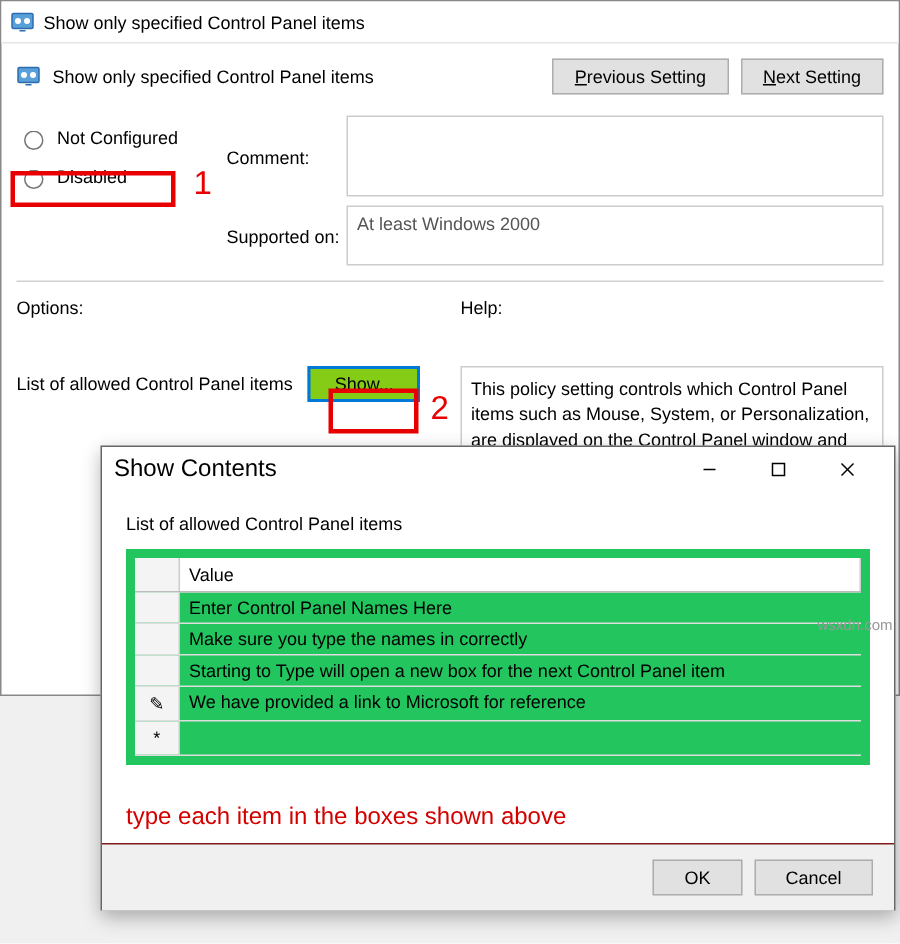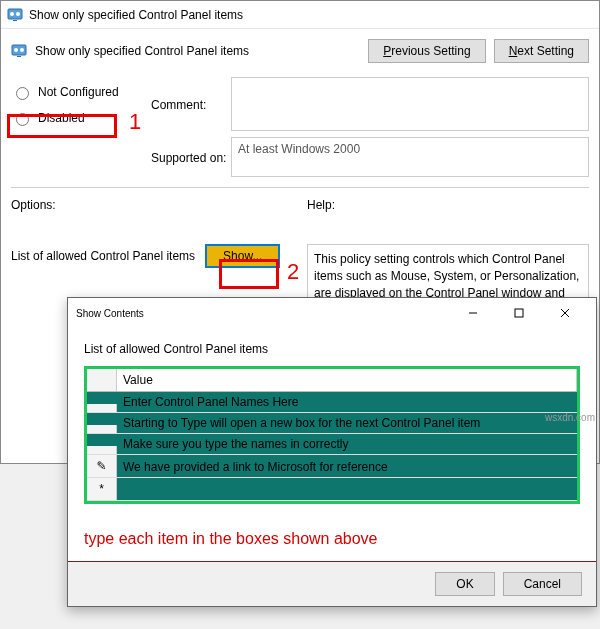--- a/index.html
+++ b/index.html
@@ -37,50 +37,50 @@
     .lbl-col { width: 80px; padding-top: 2px; }
     .field-col { flex: 1; }
     .comment-box { border: 1px solid #ccc; background: #fff; height: 54px; width: 100%; }
     .supported-box { border: 1px solid #ccc; background: #fff; height: 40px; width: 100%; padding: 4px 6px; color: #555; }
     .hr { border-top: 1px solid #d0d0d0; margin: 10px 0; }
     .cols { display: flex; gap: 14px; }
     .cols > div { flex: 1; }
     .options-sub { font-size: 12px; margin-bottom: 14px; }
     .show-row { display: flex; align-items: center; gap: 10px; }
     .show-btn {
-      background: #eab308; border: 2px solid #0078d7; padding: 3px 16px;
+      background: #84cc16; border: 2px solid #0078d7; padding: 3px 16px;
       font-family: inherit; font-size: 12px; cursor: pointer;
     }
     .help-body {
       border: 1px solid #ccc; background: #fff; padding: 6px; height: 310px;
       font-size: 12px; line-height: 1.4; overflow: hidden;
     }
     
     .anno-box { position: absolute; border: 3px solid #e80000; pointer-events: none; }
     .anno-text { position: absolute; color: #e80000; font-size: 22px; font-family: Arial, sans-serif; pointer-events: none; }
     .bottom-note { position: absolute; color: #d40000; font-size: 16px; font-family: Arial, sans-serif; }
     
     .modal {
       position: absolute; left: 66px; top: 296px; width: 530px; height: 310px;
       background: #f0f0f0; border: 1px solid #666; box-shadow: 0 4px 12px rgba(0,0,0,.3);
       display: flex; flex-direction: column;
     }
     .modal-title { display: flex; align-items: center; height: 30px; padding: 0 8px; background: #fff; }
-    .modal-title .t { flex: 1; font-size: 10px; }
+    .modal-title .t { flex: 1; font-size: 16px; }
     .win-ctrl { display: flex; gap: 0; }
     .win-ctrl .wbtn { width: 46px; height: 30px; display:flex; align-items:center; justify-content:center; cursor:pointer; }
     .modal-body { flex: 1; padding: 14px 16px 8px 16px; background: #fff; display:flex; flex-direction:column; }
     .grid {
-      border: 3px solid #22c55e; background: #0f766e; font-size: 12px;
+      border: 6px solid #22c55e; background: #22c55e; font-size: 12px;
     }
     .grid-header { display: flex; background: #fff; border-bottom: 1px solid #bbb; }
     .gh-cell, .g-cell0 { border-right: 1px solid #ccc; padding: 4px 6px; }
     .gh0 { width: 30px; background: #f4f4f4; }
     .gh1 { flex: 1; }
-    .grid-row { display: flex; border-bottom: 1px solid #ddd; align-items: flex-end; }
+    .grid-row { display: flex; border-bottom: 1px solid #ddd; }
     .g-cell0 { width: 30px; background: #f4f4f4; text-align:center; }
     .g-cell1 { flex: 1; padding: 3px 6px; }
     .modal-footer { display:flex; justify-content:flex-end; gap:8px; padding:10px 14px; background:#f0f0f0; border-top:1px solid #7f1d1d; }
     .footer-btn { background:#e1e1e1; border:1px solid #adadad; padding:4px 20px; font-family:inherit; font-size:12px; cursor:pointer; }
     .ws { position:absolute; right:4px; bottom: 40px; font-size:10px; color:#999;}
     .cp-icon-svg { display:block; }
   </style>
 </head>
 <body>
 
@@ -194,25 +194,25 @@
           <div class="gh-cell gh0"></div>
           <div class="gh-cell gh1">Value</div>
         </div>
         <div id="grid-rows">
             <div class="grid-row">
               <div class="g-cell0"></div>
               <div class="g-cell1">Enter Control Panel Names Here</div>
             </div>
             <div class="grid-row">
               <div class="g-cell0"></div>
+              <div class="g-cell1">Make sure you type the names in correctly</div>
+            </div>
+            <div class="grid-row">
+              <div class="g-cell0"></div>
               <div class="g-cell1">Starting to Type will open a new box for the next Control Panel item</div>
-            </div>
-            <div class="grid-row">
-              <div class="g-cell0"></div>
-              <div class="g-cell1">Make sure you type the names in correctly</div>
             </div>
             <div class="grid-row">
               <div class="g-cell0">✎</div>
               <div class="g-cell1">We have provided a link to Microsoft for reference</div>
             </div>
             <div class="grid-row">
               <div class="g-cell0">*</div>
               <div class="g-cell1"></div>
             </div>
           </div>

